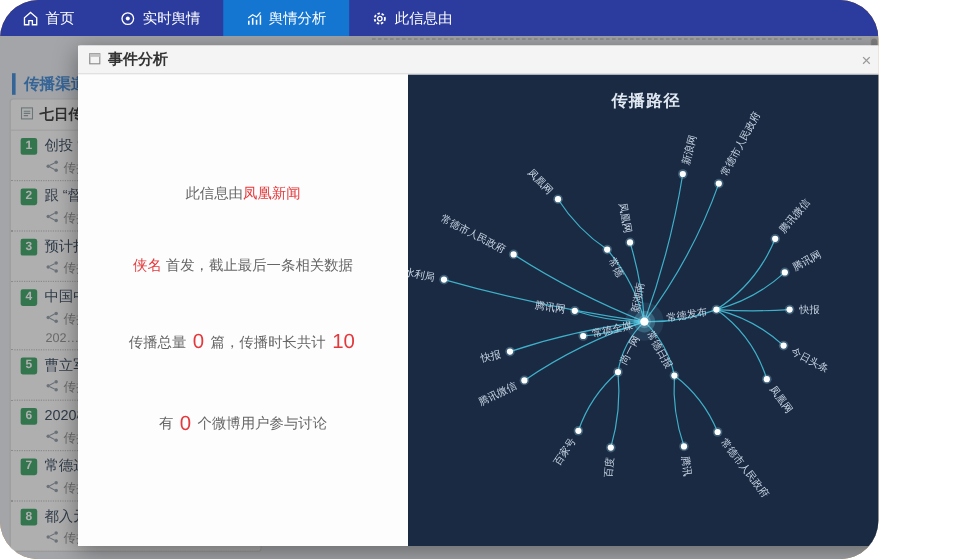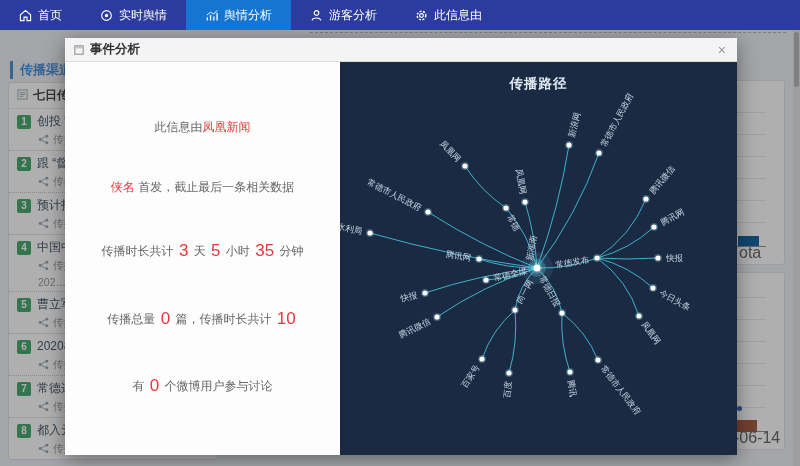--- a/index.html
+++ b/index.html
@@ -1,18 +1,18 @@
 <!DOCTYPE html>
 <html><head>
 <meta charset="utf-8">
 <style>
   * { margin:0; padding:0; box-sizing:border-box; }
   html,body { background:#fff; }
   body { font-family:"Liberation Sans","DejaVu Sans",sans-serif; }
-  .screen { position:relative; width:800px; height:466px; background:#a16207; overflow:hidden; }
+  .screen { position:relative; width:732px; height:466px; background:#a16207; overflow:hidden;border-radius:32px; }
 
   
   .topnav { position:absolute; top:0; left:0; right:0; height:30px; background:#2b3b9e; display:flex; align-items:stretch; z-index:20; }
   .nav-item { display:flex; align-items:center; gap:6px; padding:0 19px; color:#fff; font-size:12px; cursor:pointer; white-space:nowrap; }
   .nav-item.active { background:#1576d2; }
   .nav-ic { display:flex; align-items:center; }
 
   
   .page { position:absolute; top:30px; left:0; right:0; bottom:0; background:#eef0f3; }
   .dashed-line { position:absolute; top:2px; left:310px; right:14px; border-top:1px dashed #b5b5b5; }
@@ -86,29 +86,20 @@
           <svg width="13" height="13" viewBox="0 0 14 14">
             <path d="M2.5 12.5 V9 M6 12.5 V6.5 M9.5 12.5 V8 M13 12.5 V4" stroke="#fff" stroke-width="1.4" fill="none"></path>
             <path d="M2 6.5 L6 3.5 L9.5 5.5 L13 1.5" stroke="#fff" stroke-width="1" fill="none"></path>
           </svg>
         </span>
         <span>舆情分析</span>
       </div>
       <div class="nav-item">
         <span class="nav-ic">
           <svg width="13" height="13" viewBox="0 0 14 14">
-            <circle cx="7" cy="4.3" r="2.5" fill="none" stroke="#fff" stroke-width="1.2"></circle>
-            <path d="M2.3 12.5 C2.3 8.8 11.7 8.8 11.7 12.5" fill="none" stroke="#fff" stroke-width="1.2"></path>
-          </svg>
-        </span>
-        <span>游客分析</span>
-      </div>
-      <div class="nav-item">
-        <span class="nav-ic">
-          <svg width="13" height="13" viewBox="0 0 14 14">
             <circle cx="7" cy="7" r="2" fill="none" stroke="#fff" stroke-width="1.2"></circle>
             <circle cx="7" cy="7" r="4.6" fill="none" stroke="#fff" stroke-width="1.6" stroke-dasharray="2.2,1.6"></circle>
           </svg>
         </span>
         <span>此信息由</span>
       </div>
     </nav>
 
   <div class="page">
     <div class="dashed-line"></div>
@@ -278,21 +269,20 @@
             <rect x="0.8" y="0.8" width="8.4" height="8.4" fill="none" stroke="#8a8a8a" stroke-width="1"></rect>
             <rect x="0.8" y="0.8" width="8.4" height="2.6" fill="#c2c2c2"></rect>
           </svg></span>
       <span class="modal-title">事件分析</span>
       <span class="modal-close">×</span>
     </div>
     <div class="modal-body">
       <div class="summary-panel" id="summary-lines">
           <p class="sum-line"><span class="seg-normal">此信息由</span><span class="seg-red">凤凰新闻</span></p>
           <p class="sum-line"><span class="seg-red">侠名</span><span class="seg-normal"> 首发，截止最后一条相关数据</span></p>
-          <p class="sum-line"><span class="seg-normal">传播时长共计 </span><span class="seg-big-red">3</span><span class="seg-normal"> 天 </span><span class="seg-big-red">5</span><span class="seg-normal"> 小时 </span><span class="seg-big-red">35</span><span class="seg-normal"> 分钟</span></p>
           <p class="sum-line"><span class="seg-normal">传播总量 </span><span class="seg-big-red">0</span><span class="seg-normal"> 篇，传播时长共计 </span><span class="seg-big-red">10</span></p>
           <p class="sum-line"><span class="seg-normal">有 </span><span class="seg-big-red">0</span><span class="seg-normal"> 个微博用户参与讨论</span></p>
         </div>
       <div class="graph-panel">
         <div class="graph-title">传播路径</div>
         <svg id="graph-svg" width="397" height="393" viewBox="0 0 397 393">
             <path d="M197 206 Q188.6 172.3 166 146" fill="none" stroke="#45c8e0" stroke-width="1" opacity="0.85"></path>
             <path d="M166 146 Q141.2 129.2 125 104" fill="none" stroke="#45c8e0" stroke-width="1" opacity="0.85"></path>
             <path d="M197 206 Q194.9 172.3 185 140" fill="none" stroke="#45c8e0" stroke-width="1" opacity="0.85"></path>
             <path d="M197 206 Q218.8 146.0 229 83" fill="none" stroke="#45c8e0" stroke-width="1" opacity="0.85"></path>

